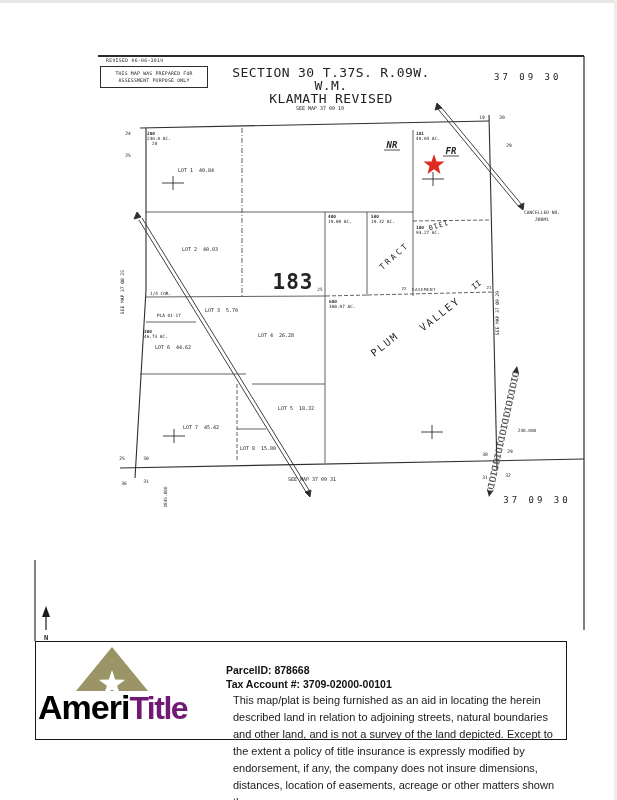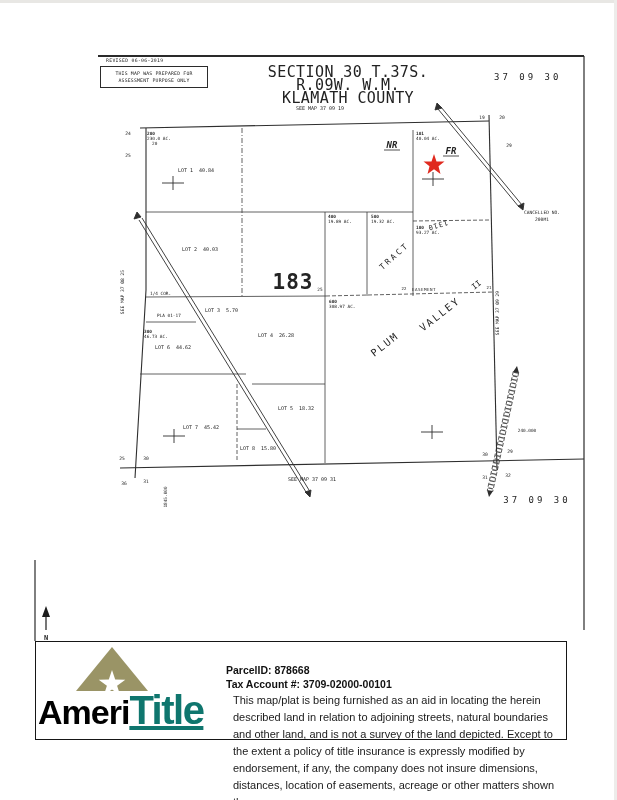--- a/index.html
+++ b/index.html
@@ -7,51 +7,51 @@
        font-family:"Liberation Sans",sans-serif;color:#1c1c1c;}
   .scan-edge-top{position:absolute;left:0;top:0;width:617px;height:3px;background:#e8e7e4;}
   .scan-edge-right{position:absolute;right:0;top:0;width:3px;height:800px;background:#edecea;}
   .abs{position:absolute;}
   .mono{font-family:"DejaVu Sans Mono",monospace;}
   
   .revised{left:106px;top:58px;font-size:4.8px;letter-spacing:.3px;}
   .stamp-box{left:100px;top:66px;width:108px;height:22px;border:1px solid #2b2b2b;
              text-align:center;padding-top:3px;box-sizing:border-box;}
   .stamp-box div{font-size:4.8px;line-height:7px;letter-spacing:.2px;}
-  .map-title{left:248px;top:66px;width:200px;text-align:center;font-size:15px;
+  .map-title{left:231px;top:66px;width:200px;text-align:center;font-size:13px;
              line-height:13px;letter-spacing:.4px;color:#222;}
   .sheet-code-top{left:494px;top:72px;font-size:9px;letter-spacing:3px;color:#222;}
   
   svg.plat{position:absolute;left:0;top:0;}
   svg text{font-family:"DejaVu Sans Mono",monospace;fill:#242424;white-space:pre;}
   .t-it{font-style:italic;font-weight:bold;}
   
   .title-block{left:35px;top:641px;width:532px;height:99px;border:1.6px solid #161616;
                box-sizing:border-box;background:#fff;}
   .wordmark{position:absolute;left:2px;top:46px;white-space:nowrap;}
   .wordmark .ameri{font-weight:bold;font-size:34px;color:#000000;letter-spacing:-1px;}
-  .wordmark .title{font-weight:bold;font-size:40px;color:#0f766e;letter-spacing:-1.5px;text-decoration:underline;}
+  .wordmark .title{font-weight:bold;font-size:32px;color:#701a75;letter-spacing:-1.5px;}
   .info{position:absolute;left:190px;top:22px;width:340px;}
   .info .b{font-weight:bold;font-size:10.5px;line-height:13.5px;color:#111;}
   .info .disc{font-size:11px;line-height:17px;margin-top:1px;color:#1a1a1a;margin-left:7px;}
 </style>
 </head>
 <body>
 
 <div class="scan-edge-top"></div>
 <div class="scan-edge-right"></div>
 
 <div class="abs revised mono">REVISED  06-06-2019</div>
 <div class="abs stamp-box mono">
   <div>THIS MAP WAS PREPARED FOR</div>
   <div>ASSESSMENT PURPOSE ONLY</div>
 </div>
 <div class="abs map-title mono">
   <div>SECTION 30 T.37S. R.09W. W.M.</div>
-  <div>KLAMATH COUNTY</div>
+  <div>KLAMATH REVISED</div>
 </div>
 <div class="abs sheet-code-top mono">37 09 30</div>
 
 <svg class="plat" width="617" height="660" viewBox="0 0 617 660">
 
   <g stroke="#2a2a2a" fill="none">
     <path d="M98,56 H584" stroke-width="2"></path>
     <path d="M584,56 V630" stroke-width="1.2"></path>
     <path d="M35,560 V641" stroke-width="1.2"></path>
   </g>

